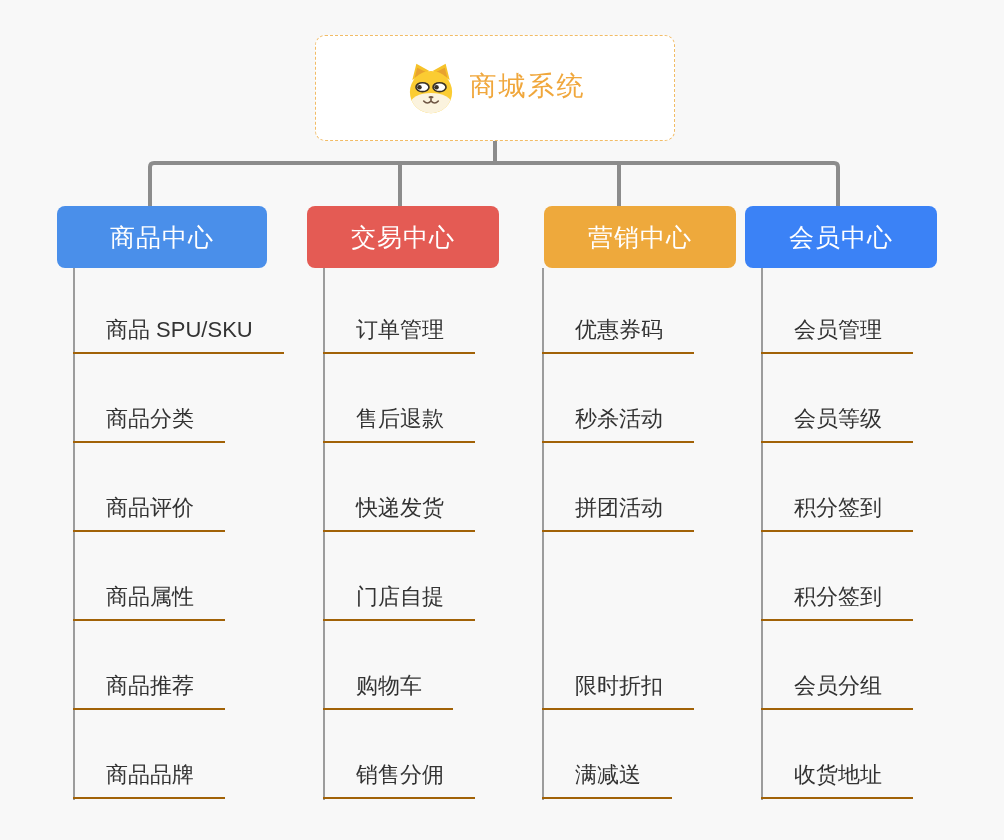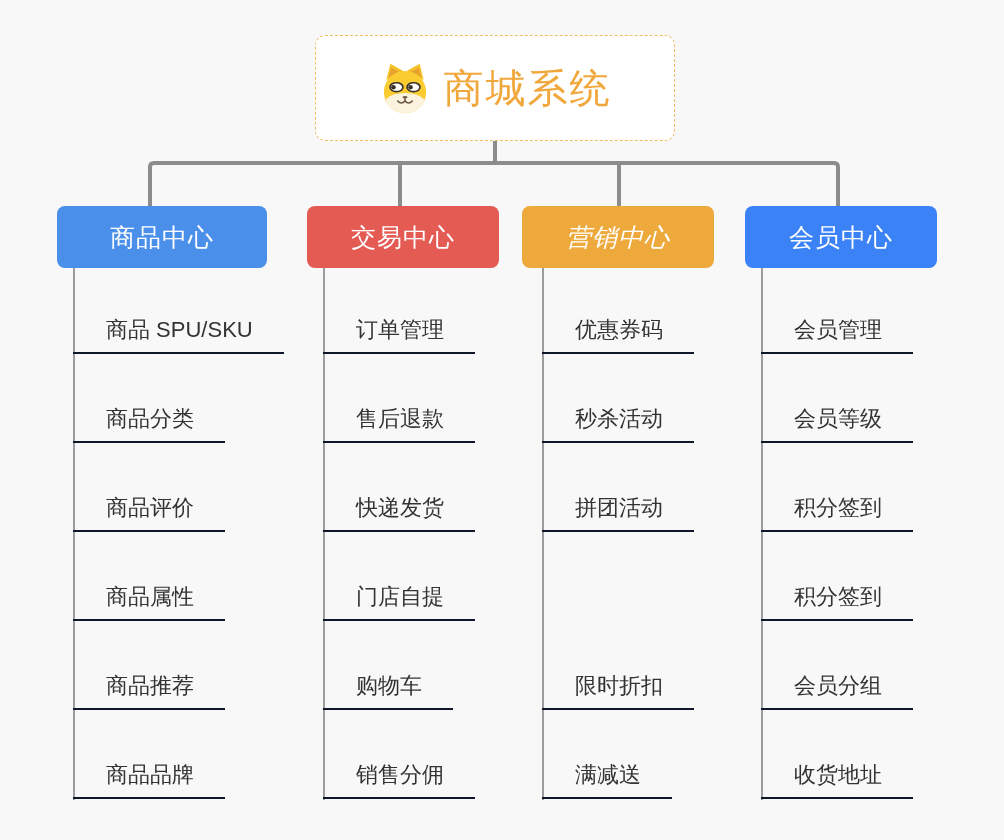--- a/index.html
+++ b/index.html
@@ -17,40 +17,40 @@
   
   .root{
     position:absolute;left:315px;top:35px;width:360px;height:106px;
     box-sizing:border-box;
     background:#FFFFFF;
     border:1px dashed #F2BC66;
     border-radius:10px;
     display:flex;align-items:center;justify-content:center;gap:13px;
   }
   .root-title{
-    font-size:40px;line-height:40px;letter-spacing:2px;font-weight:400;
+    font-size:27px;line-height:40px;letter-spacing:2px;font-weight:400;font-family:Liberation Mono, monospace;
   }
   .dog{width:52px;height:52px;flex:0 0 auto;}
 
   
   .branch{
     position:absolute;top:206px;width:192px;height:62px;
     border-radius:8px;
     color:#FFFFFF;font-size:25px;letter-spacing:1px;
     display:flex;align-items:center;justify-content:center;
   }
 
   
   .col{position:absolute;top:268px;width:240px;height:535px;}
   .leaf{
     position:absolute;left:0;
     white-space:nowrap;
     font-size:22px;line-height:24px;color:#333333;
     padding:0 31px 10px 33px;
-    border-bottom:2px solid #0f172a;
+    border-bottom:2px solid #a16207;
   }
   .r1{top:50px}.r2{top:139px}.r3{top:228px}.r4{top:317px}.r5{top:406px}.r6{top:495px}
 </style>
 </head>
 <body>
 
 <div class="canvas">
 
   <svg class="connectors" width="1004" height="840">
     <g class="bus" style="stroke: rgb(140, 140, 140);">
@@ -85,21 +85,21 @@
       <circle cx="17.8" cy="31" r="2.8" fill="#3A3226"></circle>
       <circle cx="38.8" cy="31" r="2.8" fill="#3A3226"></circle>
       <path d="M28.5 43 Q32 40.5 35.5 43 Q32 47.5 28.5 43 Z" fill="#6E5644"></path>
       <path d="M32 45.5 V48 M23 48 Q27.5 53 32 48 Q36.5 53 41 48" fill="none" stroke="#6E5644" stroke-width="2" stroke-linecap="round"></path>
     </svg>
     <span class="root-title" style="color: rgb(240, 167, 60);">商城系统</span>
   </div>
 
   <div class="branch" style="left: 57px; width: 210px; background-color: rgb(74, 143, 234);">商品中心</div>
   <div class="branch" style="left: 307px; background-color: rgb(228, 91, 84);">交易中心</div>
-  <div class="branch" style="left: 522px; background-color: rgb(238, 169, 60); font-style: italic;">营销中心</div>
+  <div class="branch" style="left: 544px; background-color: rgb(238, 169, 60);">营销中心</div>
   <div class="branch" style="left: 745px; background-color: #3b82f6;">会员中心</div>
 
   <div class="col" style="left:73px">
     <div class="leaf r1">商品 SPU/SKU</div>
     <div class="leaf r3">商品评价</div>
     <div class="leaf r2">商品分类</div>
     <div class="leaf r4">商品属性</div>
     <div class="leaf r5">商品推荐</div>
     <div class="leaf r6">商品品牌</div>
   </div>

